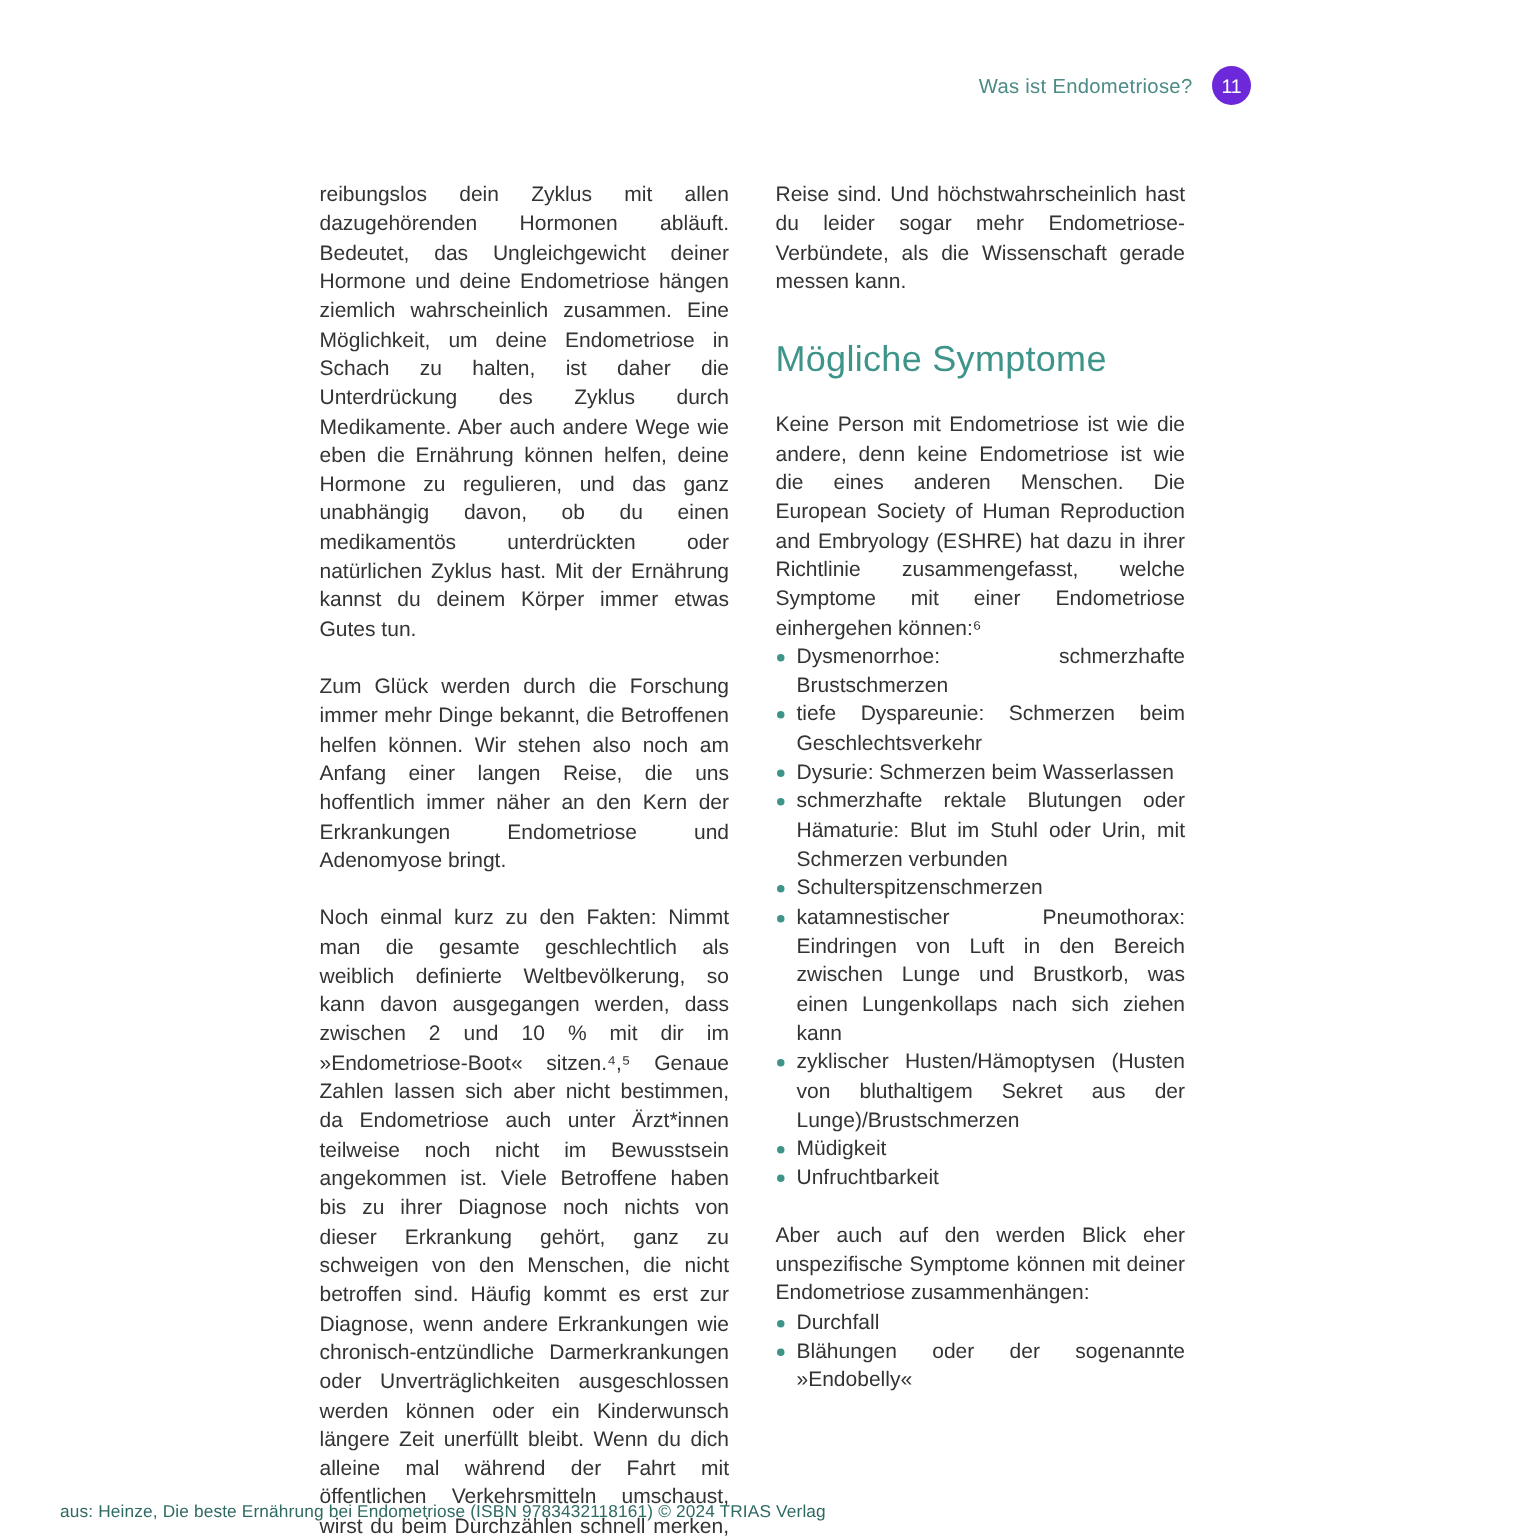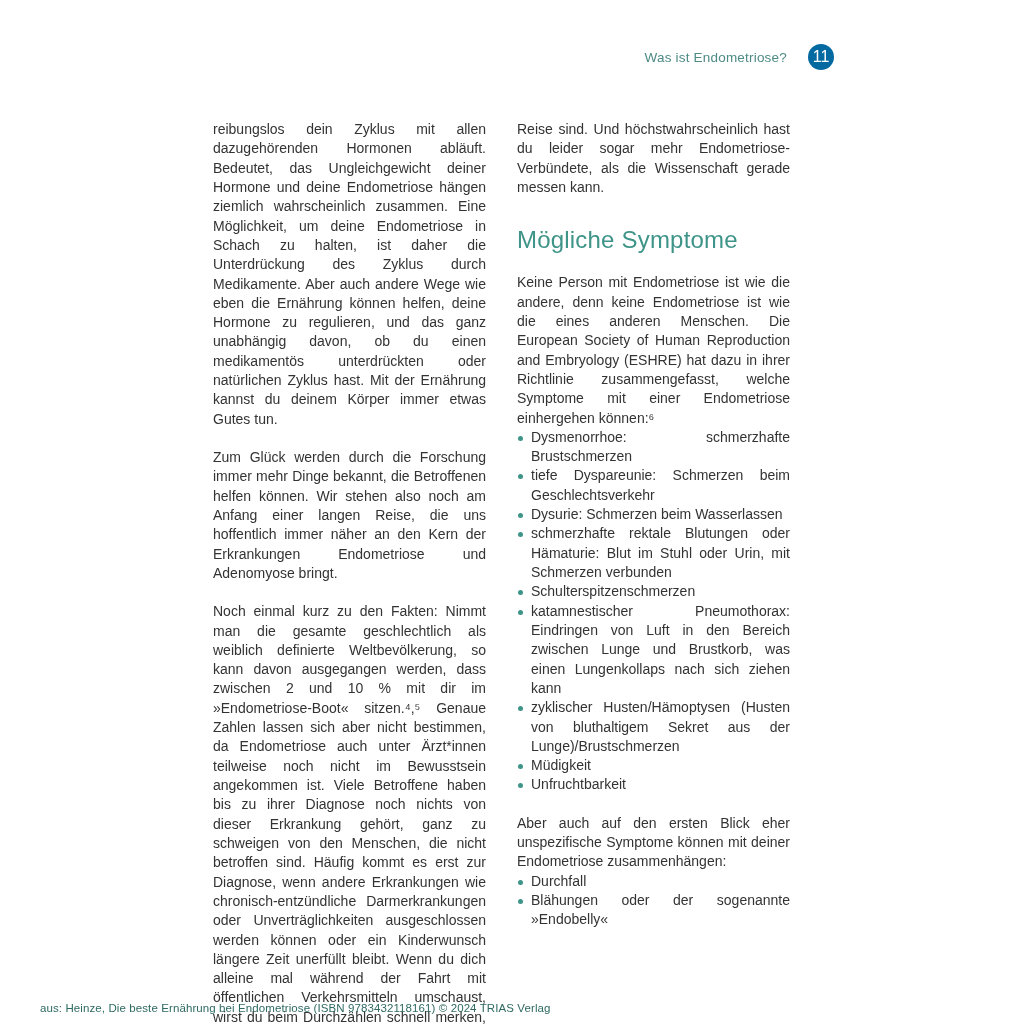--- a/index.html
+++ b/index.html
@@ -18,38 +18,38 @@
   }
   
   .page-header {
     position: absolute;
     top: 44px;
     left: 213px;
     right: 190px;
     display: flex;
     justify-content: flex-end;
     align-items: center;
+    gap: 13px;
   }
   .running-head {
     color: #4d8b85;
     font-size: 13.5px;
     letter-spacing: 0.2px;
   }
   .page-badge {
     width: 26px;
     height: 26px;
     border-radius: 50%;
-    background: #0369a1;
+    background: #6d28d9;
     color: #ffffff;
-    font-size: 16px;
+    font-size: 13px;
     display: flex;
     align-items: center;
     justify-content: center;
     flex-shrink: 0;
-    margin-left: 21px;
   }
   
   .columns {
     position: absolute;
     top: 120px;
     left: 213px;
     width: 577px;
     display: flex;
     gap: 31px;
   }
@@ -170,21 +170,21 @@
           <li>
           <span class="dot"></span>
           <span class="li-text">Müdigkeit</span>
         </li>
           <li>
           <span class="dot"></span>
           <span class="li-text">Unfruchtbarkeit</span>
         </li>
         </ul>
 
-      <p class="after-list no-gap">Aber auch auf den ersten Blick eher unspezifische Symptome können mit deiner Endometriose zusammenhängen:</p>
+      <p class="after-list no-gap">Aber auch auf den werden Blick eher unspezifische Symptome können mit deiner Endometriose zusammenhängen:</p>
 
       <ul class="bullets">
           <li>
           <span class="dot"></span>
           <span class="li-text">Durchfall</span>
         </li>
           <li>
           <span class="dot"></span>
           <span class="li-text">Blähungen oder der sogenannte »Endobelly«</span>
         </li>

